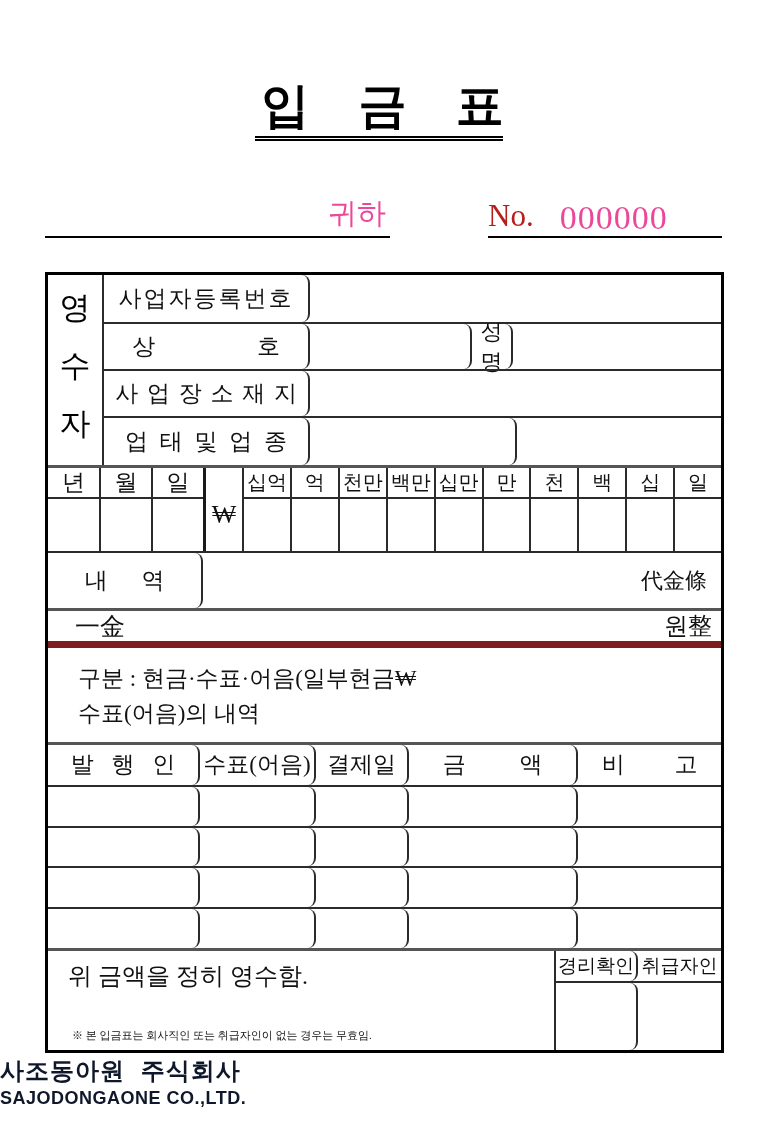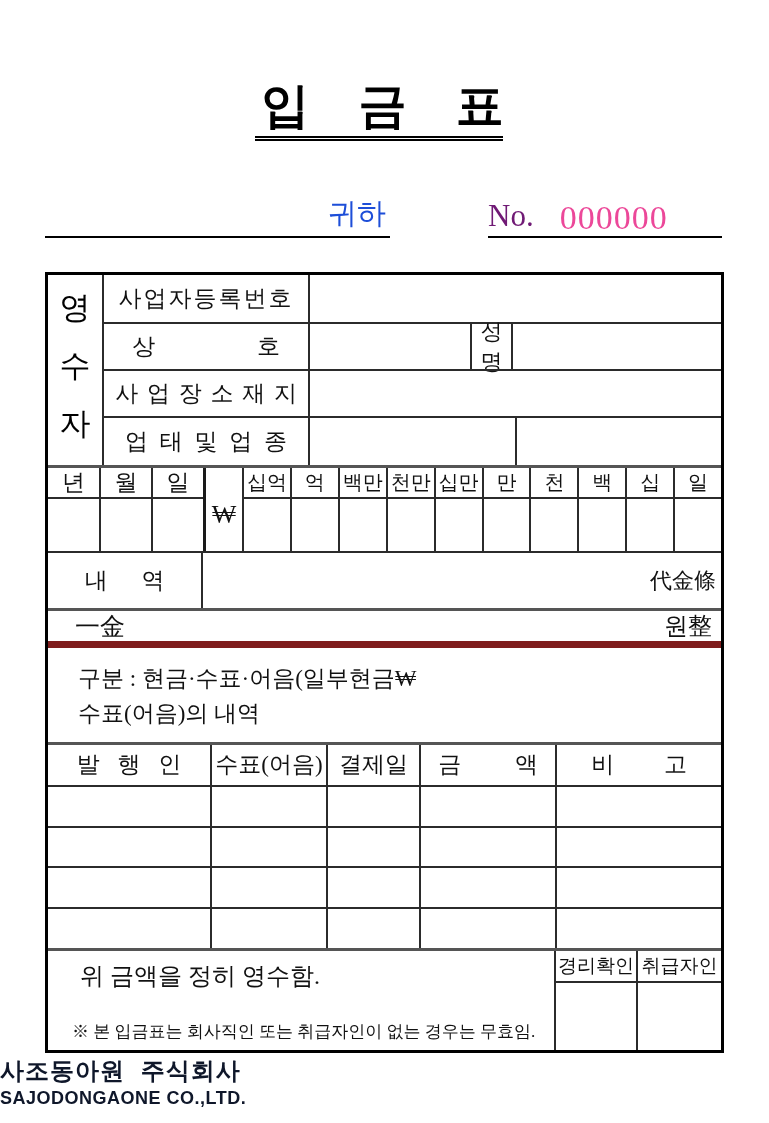--- a/index.html
+++ b/index.html
@@ -23,39 +23,39 @@
   }
   .title-rule {
     position:absolute; top:136px; left:255px; width:248px; height:5px;
     border-top:2px solid #000; border-bottom:2px solid #000;
   }
   
   .recipient-line {
     position:absolute; top:198px; left:45px; width:345px; height:40px;
     border-bottom:2px solid #000;
     display:flex; justify-content:flex-end; align-items:flex-end;
-    font-size:29px; padding:0 4px 2px 0; color:#1d4ed8;
+    font-size:29px; padding:0 4px 2px 0; color:#ec4899;
   }
   .no-line {
     position:absolute; top:194px; left:488px; width:234px; height:44px;
     border-bottom:2px solid #000;
     display:flex; align-items:flex-end; gap:26px; padding-bottom:2px;
   }
-  .no-label { font-size:31px; color:#701a75; }
+  .no-label { font-size:31px; color:#b91c1c; }
   .no-value { font-size:34px; letter-spacing:1px; line-height:33px; }
   
   .form {
     position:absolute; top:272px; left:45px; width:679px; height:781px;
     border:3px solid #000;
     display:flex; flex-direction:column;
   }
   .br  { border-right:2px solid #2b2b2b; }
   .bt  { border-top:2px solid #2b2b2b; }
   .row { display:flex; }
-  .cell { display:flex; align-items:center; }
+  .cell { display:flex; align-items:center;border-radius:8px; }
   .c   { justify-content:center; text-align:center; }
   
   .secA { height:190px; display:flex; }
   .side-label {
     width:56px; border-right:2px solid #2b2b2b;
     display:flex; flex-direction:column; justify-content:space-between; align-items:center;
     padding:12px 0 20px; font-size:31px; color:#000;
   }
   .secA .grid { flex:1; display:flex; flex-direction:column; }
   .secA .row { height:47px; }
@@ -74,41 +74,41 @@
   .won-col {
     width:41px; border-left:3px solid #1a1a1a; border-right:2px solid #2b2b2b;
     display:flex; justify-content:center; padding-top:32px; font-size:26px;
   }
   .datecol-y { width:53px; } .datecol-m { width:52px; } .datecol-d { width:50px; }
   .amtcol { flex:1; border-right:2px solid #2b2b2b; }
   .amtcol:last-child { border-right:none; }
   
   .secC { height:57px; border-top:2px solid #2b2b2b; display:flex; }
   .detail-label { width:155px; font-size:23px; word-spacing:28px; }
-  .detail-value { flex:1; justify-content:flex-end; padding-right:5px; font-size:22px;font-family:Liberation Mono, monospace; }
+  .detail-value { flex:1; justify-content:flex-end; padding-right:14px; font-size:22px;font-family:Liberation Mono, monospace; }
   
   .secD { height:33px; border-top:3px solid #555; display:flex; justify-content:space-between; align-items:center; padding:0 9px 0 27px; }
   .sum-left  { font-size:25px; }
   .sum-right { font-size:24px; }
   
   .secE { height:101px; border-top:7px solid #7f1d1d; padding:13px 16px 0 30px; font-size:23px; line-height:35px; }
   
   .secF { height:206px; border-top:3px solid #555; display:flex; flex-direction:column; }
   .secF .hrow { height:40px; display:flex; }
   .secF .hrow .cell { font-size:23px; }
   .secF .drow { height:41px; display:flex; border-top:2px solid #2b2b2b; }
-  .fc1 { width:164px; } .fc2 { width:116px; } .fc3 { width:93px; } .fc4 { width:136px; } .fc5 { flex:1; }
+  .fc1 { width:152px; } .fc2 { width:116px; } .fc3 { width:93px; } .fc4 { width:169px; } .fc5 { flex:1; }
   .ws-issuer { word-spacing:12px; }
   .ws-amount { word-spacing:48px; }
   .ws-remark { word-spacing:44px; }
   
   .secG { flex:1; border-top:3px solid #555; display:flex; }
   .state-cell { width:508px; border-right:2px solid #2b2b2b; position:relative; }
-  .statement { position:absolute; top:9px; left:32px; font-size:24px; }
-  .void-note { position:absolute; bottom:7px; left:24px; font-size:17px; }
+  .statement { position:absolute; top:9px; left:20px; font-size:24px; }
+  .void-note { position:absolute; bottom:7px; left:24px; font-size:11px; }
   .seal-grid { flex:1; display:flex; flex-direction:column; }
   .seal-grid .hrow { height:32px; display:flex; border-bottom:2px solid #2b2b2b; }
   .seal-grid .drow { flex:1; display:flex; }
   .sealc1 { width:82px; border-right:2px solid #2b2b2b; }
   .sealc2 { flex:1; }
   .seal-grid .cell { font-size:19px; }
   
   .footer { position:absolute; top:1055px; left:0; right:0; text-align:left; color:#0f172a; }
   .company-kr { font-family:"Liberation Sans", sans-serif; font-size:24px; font-weight:bold; letter-spacing:1px; word-spacing:8px; }
   .company-en { font-family:"Liberation Sans", sans-serif; font-size:18px; letter-spacing:0.5px; margin-top:1px;font-weight:bold; }
@@ -178,25 +178,25 @@
       </div>
       <div class="bcol amtcol">
         <div class="bhead amt">십억</div>
         <div class="bblank"></div>
       </div>
       <div class="bcol amtcol">
         <div class="bhead amt">억</div>
         <div class="bblank"></div>
       </div>
       <div class="bcol amtcol">
+        <div class="bhead amt">천만</div>
+        <div class="bblank"></div>
+      </div>
+      <div class="bcol amtcol">
         <div class="bhead amt">백만</div>
-        <div class="bblank"></div>
-      </div>
-      <div class="bcol amtcol">
-        <div class="bhead amt">천만</div>
         <div class="bblank"></div>
       </div>
       <div class="bcol amtcol">
         <div class="bhead amt">십만</div>
         <div class="bblank"></div>
       </div>
       <div class="bcol amtcol">
         <div class="bhead amt">만</div>
         <div class="bblank"></div>
       </div>

